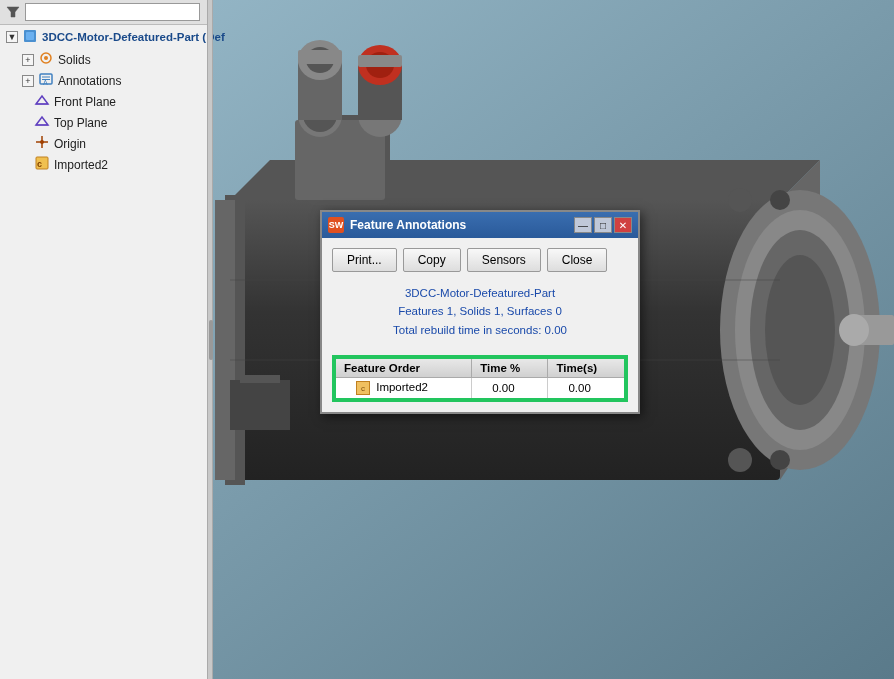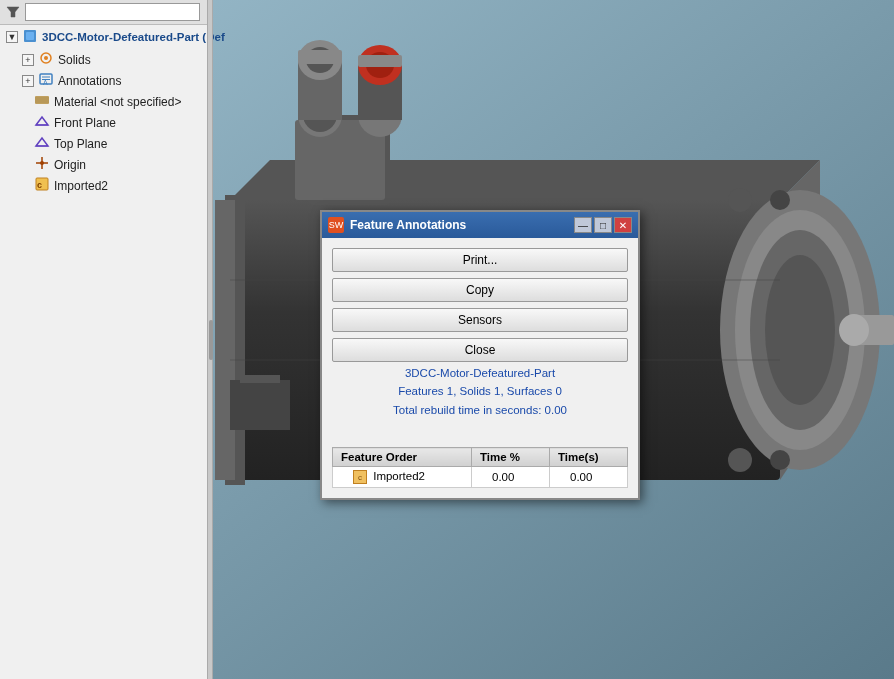--- a/index.html
+++ b/index.html
@@ -129,21 +129,21 @@
     .dialog-title-icon {
       width: 16px;
       height: 16px;
       background: #e05020;
       border-radius: 2px;
       display: flex;
       align-items: center;
       justify-content: center;
       font-size: 9px;
       color: white;
-      font-weight: normal;
+      font-weight: bold;
     }
 
     .dialog-controls {
       display: flex;
       gap: 2px;
     }
 
     .dialog-ctrl-btn {
       width: 18px;
       height: 16px;
@@ -162,45 +162,44 @@
       color: white;
     }
 
     .dialog-body {
       padding: 10px;
     }
 
     .dialog-buttons {
       display: flex;
       gap: 6px;
-      margin-bottom: 2px;
-      flex-direction: column;
+      margin-bottom: 12px;
     }
 
     .dialog-btn {
       padding: 4px 14px;
       background: linear-gradient(to bottom, #f8f8f8, #ddd);
       border: 1px solid #999;
       cursor: pointer;
       font-size: 12px;
       border-radius: 2px;
     }
 
     .dialog-info {
       text-align: center;
-      margin-bottom: 28px;
+      margin-bottom: 16px;
       color: #1a4aaa;
       font-size: 11.5px;
       line-height: 1.6;
     }
 
     .dialog-table {
       width: 100%;
       border-collapse: collapse;
-      border: 1px solid #22c55e;
+      border: 4px solid #22c55e;
     }
 
     .dialog-table th {
       background: linear-gradient(to bottom, #e8e8e8, #d0d0d0);
       border: 1px solid #aaa;
       padding: 3px 8px;
       font-size: 11.5px;
       font-weight: bold;
       text-align: left;
     }
@@ -377,32 +376,20 @@
       <svg width="16" height="16" viewBox="0 0 16 16">
         <rect x="2" y="3" width="12" height="10" fill="none" stroke="#4080c0" stroke-width="1.5" rx="1"></rect>
         <line x1="4" y1="6" x2="12" y2="6" stroke="#4080c0" stroke-width="1"></line>
         <line x1="4" y1="8.5" x2="12" y2="8.5" stroke="#4080c0" stroke-width="1"></line>
         <text x="5" y="14" font-size="7" fill="#4080c0">A</text>
       </svg>
     </span>
     <span>Annotations</span>
   </div>
 
-  <div class="tree-item">
-    <span style="width:24px"></span>
-    <span>
-      <svg width="16" height="16" viewBox="0 0 16 16">
-        <rect x="1" y="4" width="14" height="8" fill="#c0a060" rx="1"></rect>
-        <line x1="1" y1="6" x2="15" y2="6" stroke="#a08040" stroke-width="0.5"></line>
-        <line x1="1" y1="8" x2="15" y2="8" stroke="#a08040" stroke-width="0.5"></line>
-        <line x1="1" y1="10" x2="15" y2="10" stroke="#a08040" stroke-width="0.5"></line>
-      </svg>
-    </span>
-    <span>Material &lt;not specified&gt;</span>
-  </div>
 
   <div class="tree-item">
     <span style="width:24px"></span>
     <span>
       <svg width="16" height="16" viewBox="0 0 16 16">
         <polygon points="2,12 8,4 14,12" fill="none" stroke="#6040c0" stroke-width="1.5"></polygon>
         <line x1="2" y1="12" x2="14" y2="12" stroke="#6040c0" stroke-width="1"></line>
       </svg>
     </span>
     <span>Front Plane</span>

